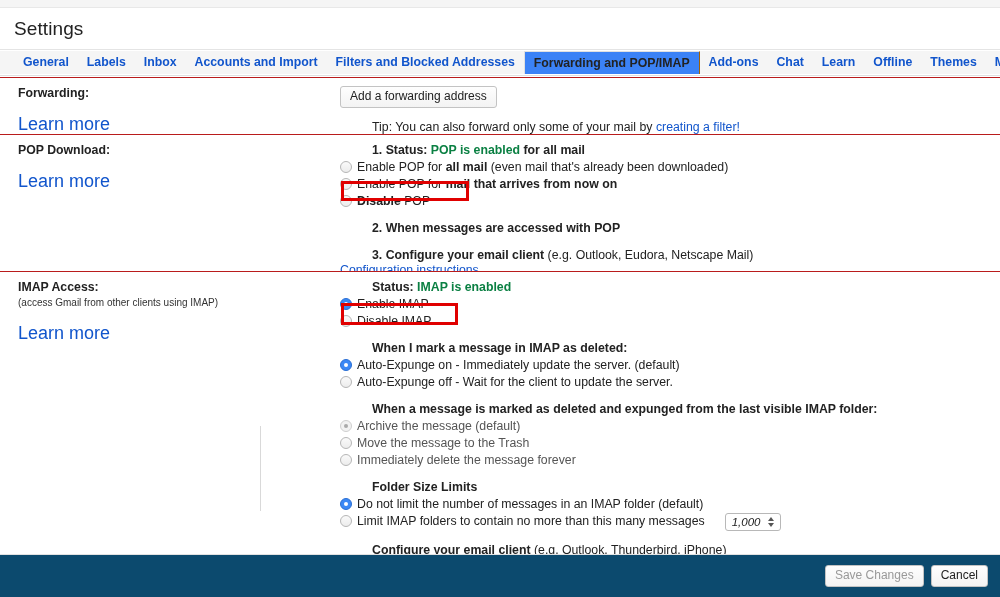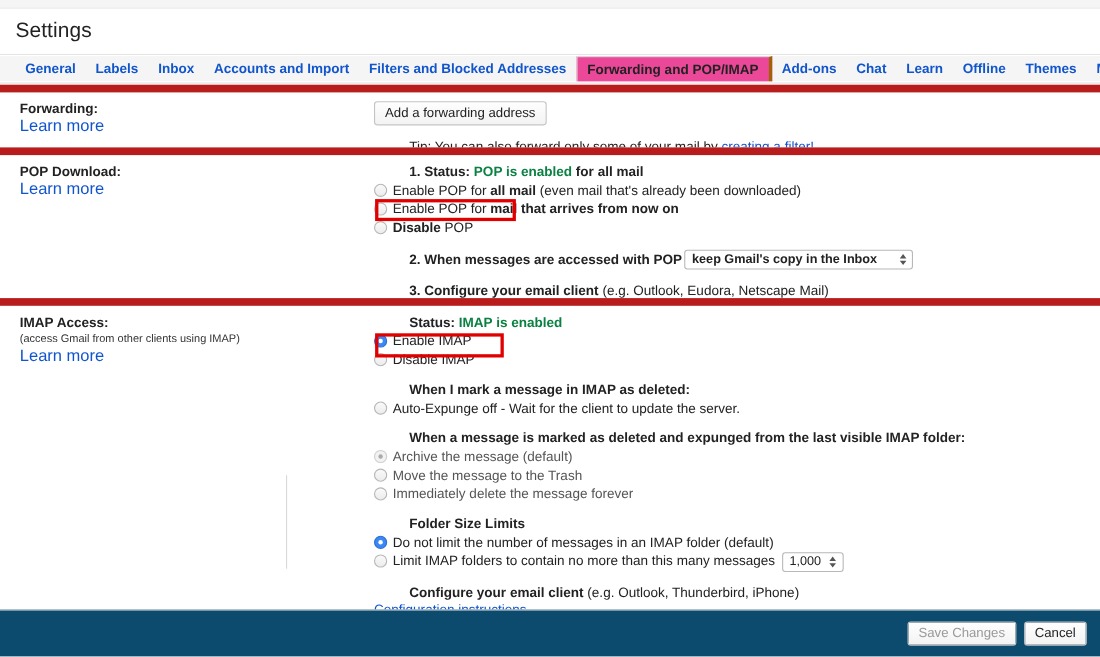--- a/index.html
+++ b/index.html
@@ -47,53 +47,53 @@
     white-space: nowrap;
   }
   .tab {
     font-size: 12.3px; font-weight: bold; color: #15c;
     padding: 4px 9px 5px 9px;
     line-height: 14px;
     cursor: pointer;
     text-decoration: none;
   }
   .tab.active {
-    color: #222; background: #ec4899;
+    color: #222; background: #3b82f6;
     border-left: 1px solid #e0e0e0;
-    border-right: 3px solid #a16207;
+    border-right: 1px solid #a16207;
     border-top: 1px solid #e0e0e0;
   }
   .tab-underline {
     position: absolute; top: 74px; left: 0; width: 1000px; height: 2px;
     background: #ffffff;
     border-bottom: 1px solid #e0e0e0;
   }
 
   
   .section {
     position: absolute; left: 0; width: 1000px;
-    border-top: 7px solid #b91c1c;
+    border-top: 1px solid #b91c1c;
     background: #ffffff;
     padding-left: 44px;
   }
   .sec-forwarding { top: 77px; height: 57px; }
   .sec-pop        { top: 134px; height: 137px; }
   .sec-imap       { top: 271px; height: 283px; }
 
   .sec-label {
     position: absolute; left: 18px; top: 8px; width: 300px;
   }
   .sec-label .h {
     font-size: 12.3px; font-weight: bold; color: #222; line-height: 15px;
   }
   .sec-label .sub {
     font-size: 10px; color: #333; line-height: 14px; margin-top: 1px;
   }
   .sec-label .lm {
-    font-size: 15px; color: #15c; line-height: 15px; cursor: pointer;
+    font-size: 18px; color: #15c; line-height: 15px; cursor: pointer; margin-top: 16px;
   }
 
   .sec-body {
     position: absolute; left: 340px; top: 8px; right: 10px;
   }
 
   
   .t { font-size: 12.3px; color: #222; line-height: 15px; margin-left: 32px; }
   .b { font-weight: bold; }
   .green { color: #0b8043; font-weight: bold; }
@@ -266,27 +266,20 @@
           </div>
           <div class="row">
             <span class="radio"></span>
             <span class="rlabel"><span></span><span class="b">Disable</span><span> POP</span></span>
           </div>
         </div>
 
       <div class="sp12"></div>
       <div class="t b" style="display:flex;align-items:center;gap:2px;">
         <span>2. When messages are accessed with POP</span>
-        <span class="sel wide">
-          <span class="v">keep Gmail's copy in the Inbox</span>
-          <span class="arrows">
-            <span class="ar-up"></span>
-              <span class="ar-dn"></span>
-          </span>
-        </span>
       </div>
 
       <div class="sp12"></div>
       <div class="t">
         <span class="b">3. Configure your email client</span><span> (e.g. Outlook, Eudora, Netscape Mail)</span>
       </div>
       <div class="lnk">Configuration instructions</div>
     </div>
   </div>
 
@@ -308,20 +301,24 @@
       </div>
       <div class="row">
         <span class="radio"></span>
         <span class="rlabel">Disable IMAP</span>
       </div>
 
       <div class="sp12"></div>
       <div class="t b">When I mark a message in IMAP as deleted:</div>
       <div id="imap-mark-options">
           <div class="row">
+            <span class="radio on"></span>
+            <span class="rlabel">Auto-Expunge on - Immediately update the server. (default)</span>
+          </div>
+          <div class="row">
             <span class="radio"></span>
             <span class="rlabel">Auto-Expunge off - Wait for the client to update the server.</span>
           </div>
         </div>
 
       <div class="sp12"></div>
       <div class="t b">When a message is marked as deleted and expunged from the last visible IMAP folder:</div>
       <div id="imap-expunged-options">
           <div class="row">
             <span class="radio dim"></span>
@@ -340,21 +337,21 @@
       <div class="sp12"></div>
       <div class="t b">Folder Size Limits</div>
       <div id="imap-folder-options">
           <div class="row">
             <span class="radio on"></span>
             <span class="rlabel">Do not limit the number of messages in an IMAP folder (default)</span>
           </div>
           <div class="row">
             <span class="radio"></span>
             <span class="rlabel">Limit IMAP folders to contain no more than this many messages</span>
-            <span class="sel narrow" style="margin-left: 6px;">
+            <span class="sel narrow" style="margin-left: 20px; font-style: italic;">
               <span class="v">1,000</span>
               <span class="arrows">
                 <span class="ar-up"></span>
                 <span class="ar-dn"></span>
               </span>
             </span>
           </div>
         </div>
 
       <div class="sp12"></div>

